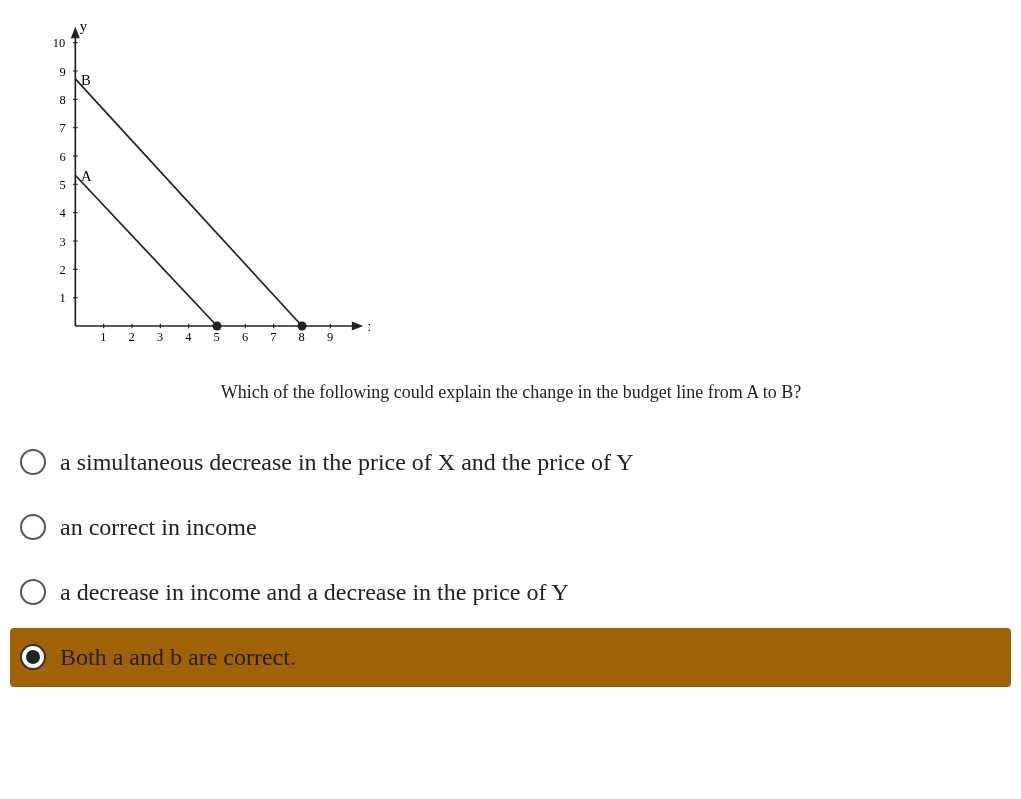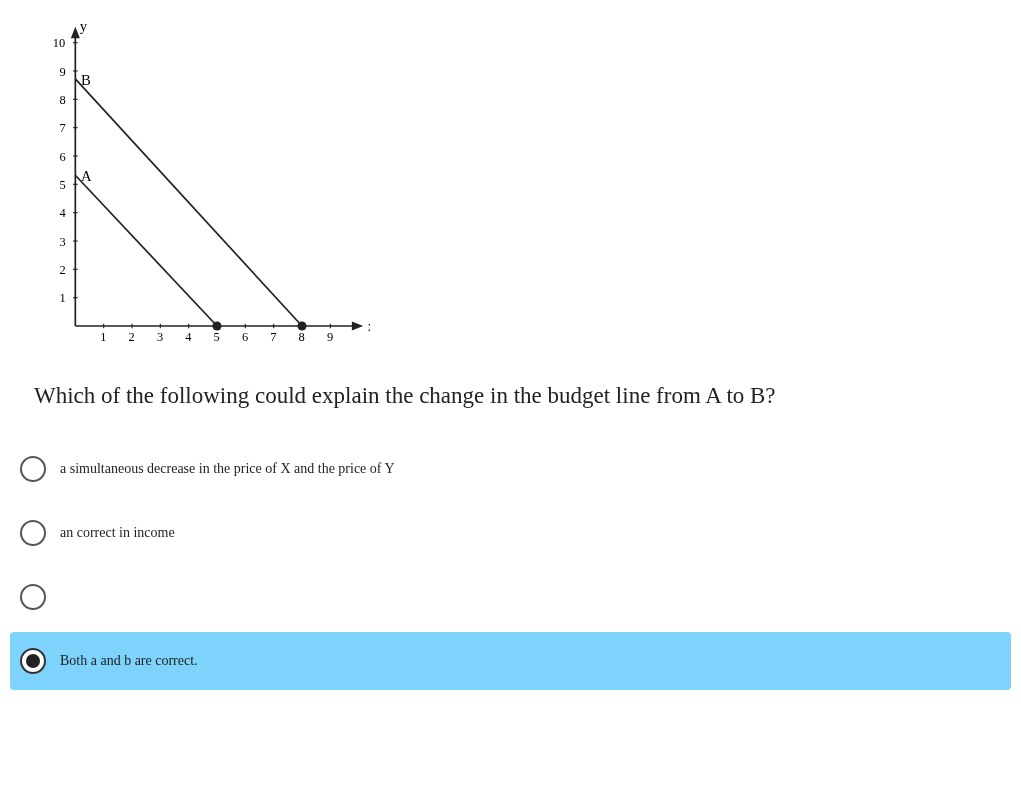--- a/index.html
+++ b/index.html
@@ -18,36 +18,37 @@
       position: relative;
       margin: 10px 0 20px 10px;
     }
 
     .chart-svg {
       width: 340px;
       height: 340px;
     }
 
     .question-text {
-      font-size: 23px;
-      margin: 10px 0 28px 14px;
+      font-size: 18px;
+      margin: 10px 0 28px 1px;
       line-height: 1.4;
+      text-align: center;
     }
 
     .options-list {
       list-style: none;
       padding: 0;
       margin: 0;
     }
 
     .option-item {
       display: flex;
-      align-items: center;
+      align-items: flex-start;
       padding: 16px 0;
-      font-size: 14px;
+      font-size: 24px;
       border-bottom: none;
       gap: 14px;
       cursor: pointer;
     }
 
     .option-item:not(:last-child) {
       margin-bottom: 6px;
     }
 
     .radio-circle {
@@ -73,21 +74,21 @@
       height: 14px;
       border-radius: 50%;
       background: #222;
     }
 
     .option-label {
       flex: 1;
     }
 
     .option-item.highlighted {
-      background: #7dd3fc;
+      background: #a16207;
       border-radius: 4px;
       padding-left: 10px;
       padding-right: 10px;
       margin-left: -10px;
       margin-right: -10px;
     }
   </style>
 </head>
 <body>
 
@@ -164,18 +165,19 @@
 <li class="option-item">
       <div class="radio-circle"></div>
       <span class="option-label">a simultaneous decrease in the price of X and the price of Y</span>
     </li>
     <li class="option-item">
       <div class="radio-circle"></div>
       <span class="option-label">an correct in income</span>
     </li>
     <li class="option-item">
       <div class="radio-circle"></div>
+      <span class="option-label">a decrease in income and a decrease in the price of Y</span>
     </li>
     <li class="option-item highlighted">
       <div class="radio-circle selected"></div>
       <span class="option-label">Both a and b are correct.</span>
     </li>
   </ul>
 
 </body></html>

